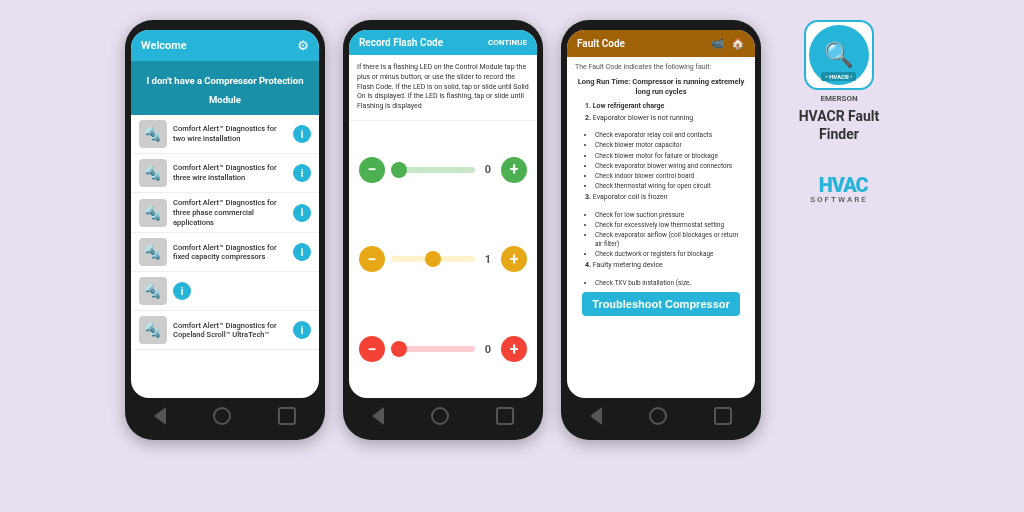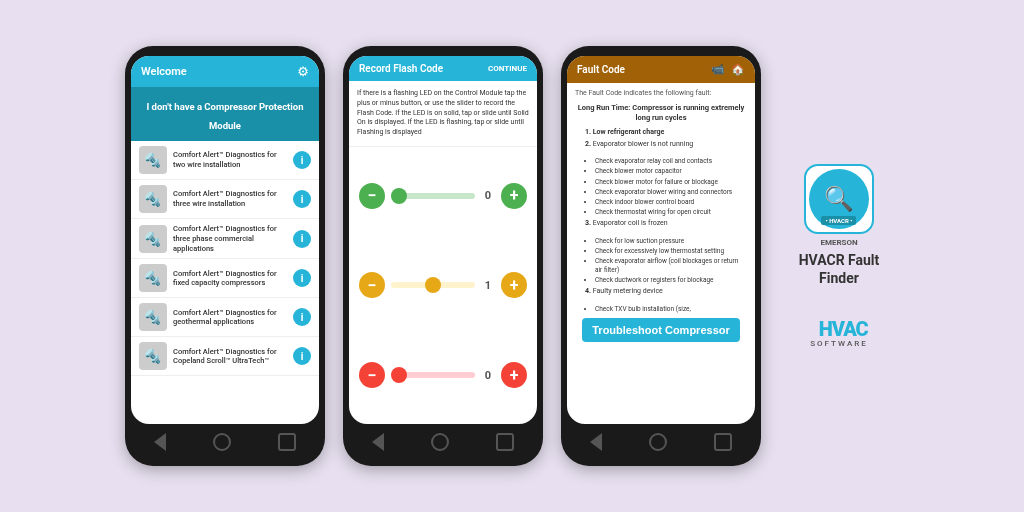--- a/index.html
+++ b/index.html
@@ -8,21 +8,21 @@
       font-family: 'Roboto', Arial, sans-serif;
       width: 1024px;
       height: 512px;
       display: flex;
       align-items: center;
       justify-content: center;
       overflow: hidden;
     }
     .container {
       display: flex;
-      align-items: center;
+      align-items: flex-start;
       justify-content: center;
       gap: 18px;
       width: 864px;
       height: 512px;
       padding: 20px 24px;
     }
 
     
     .phone {
       width: 200px;
@@ -406,21 +406,20 @@
           <span class="menu-item-text">Comfort Alert™ Diagnostics for three phase commercial applications</span>
           <div class="info-btn">i</div>
         </div>
         <div class="menu-item">
           <div class="menu-icon-box">🔩</div>
           <span class="menu-item-text">Comfort Alert™ Diagnostics for fixed capacity compressors</span>
           <div class="info-btn">i</div>
         </div>
         <div class="menu-item">
           <div class="menu-icon-box">🔩</div>
-          <span class="menu-item-text">Comfort Alert™ Diagnostics for geothermal applications</span>
           <div class="info-btn">i</div>
         </div>
         <div class="menu-item">
           <div class="menu-icon-box">🔩</div>
           <span class="menu-item-text">Comfort Alert™ Diagnostics for Copeland Scroll™ UltraTech™</span>
           <div class="info-btn">i</div>
         </div>
       </div>
     </div>
     <div class="phone-nav">

